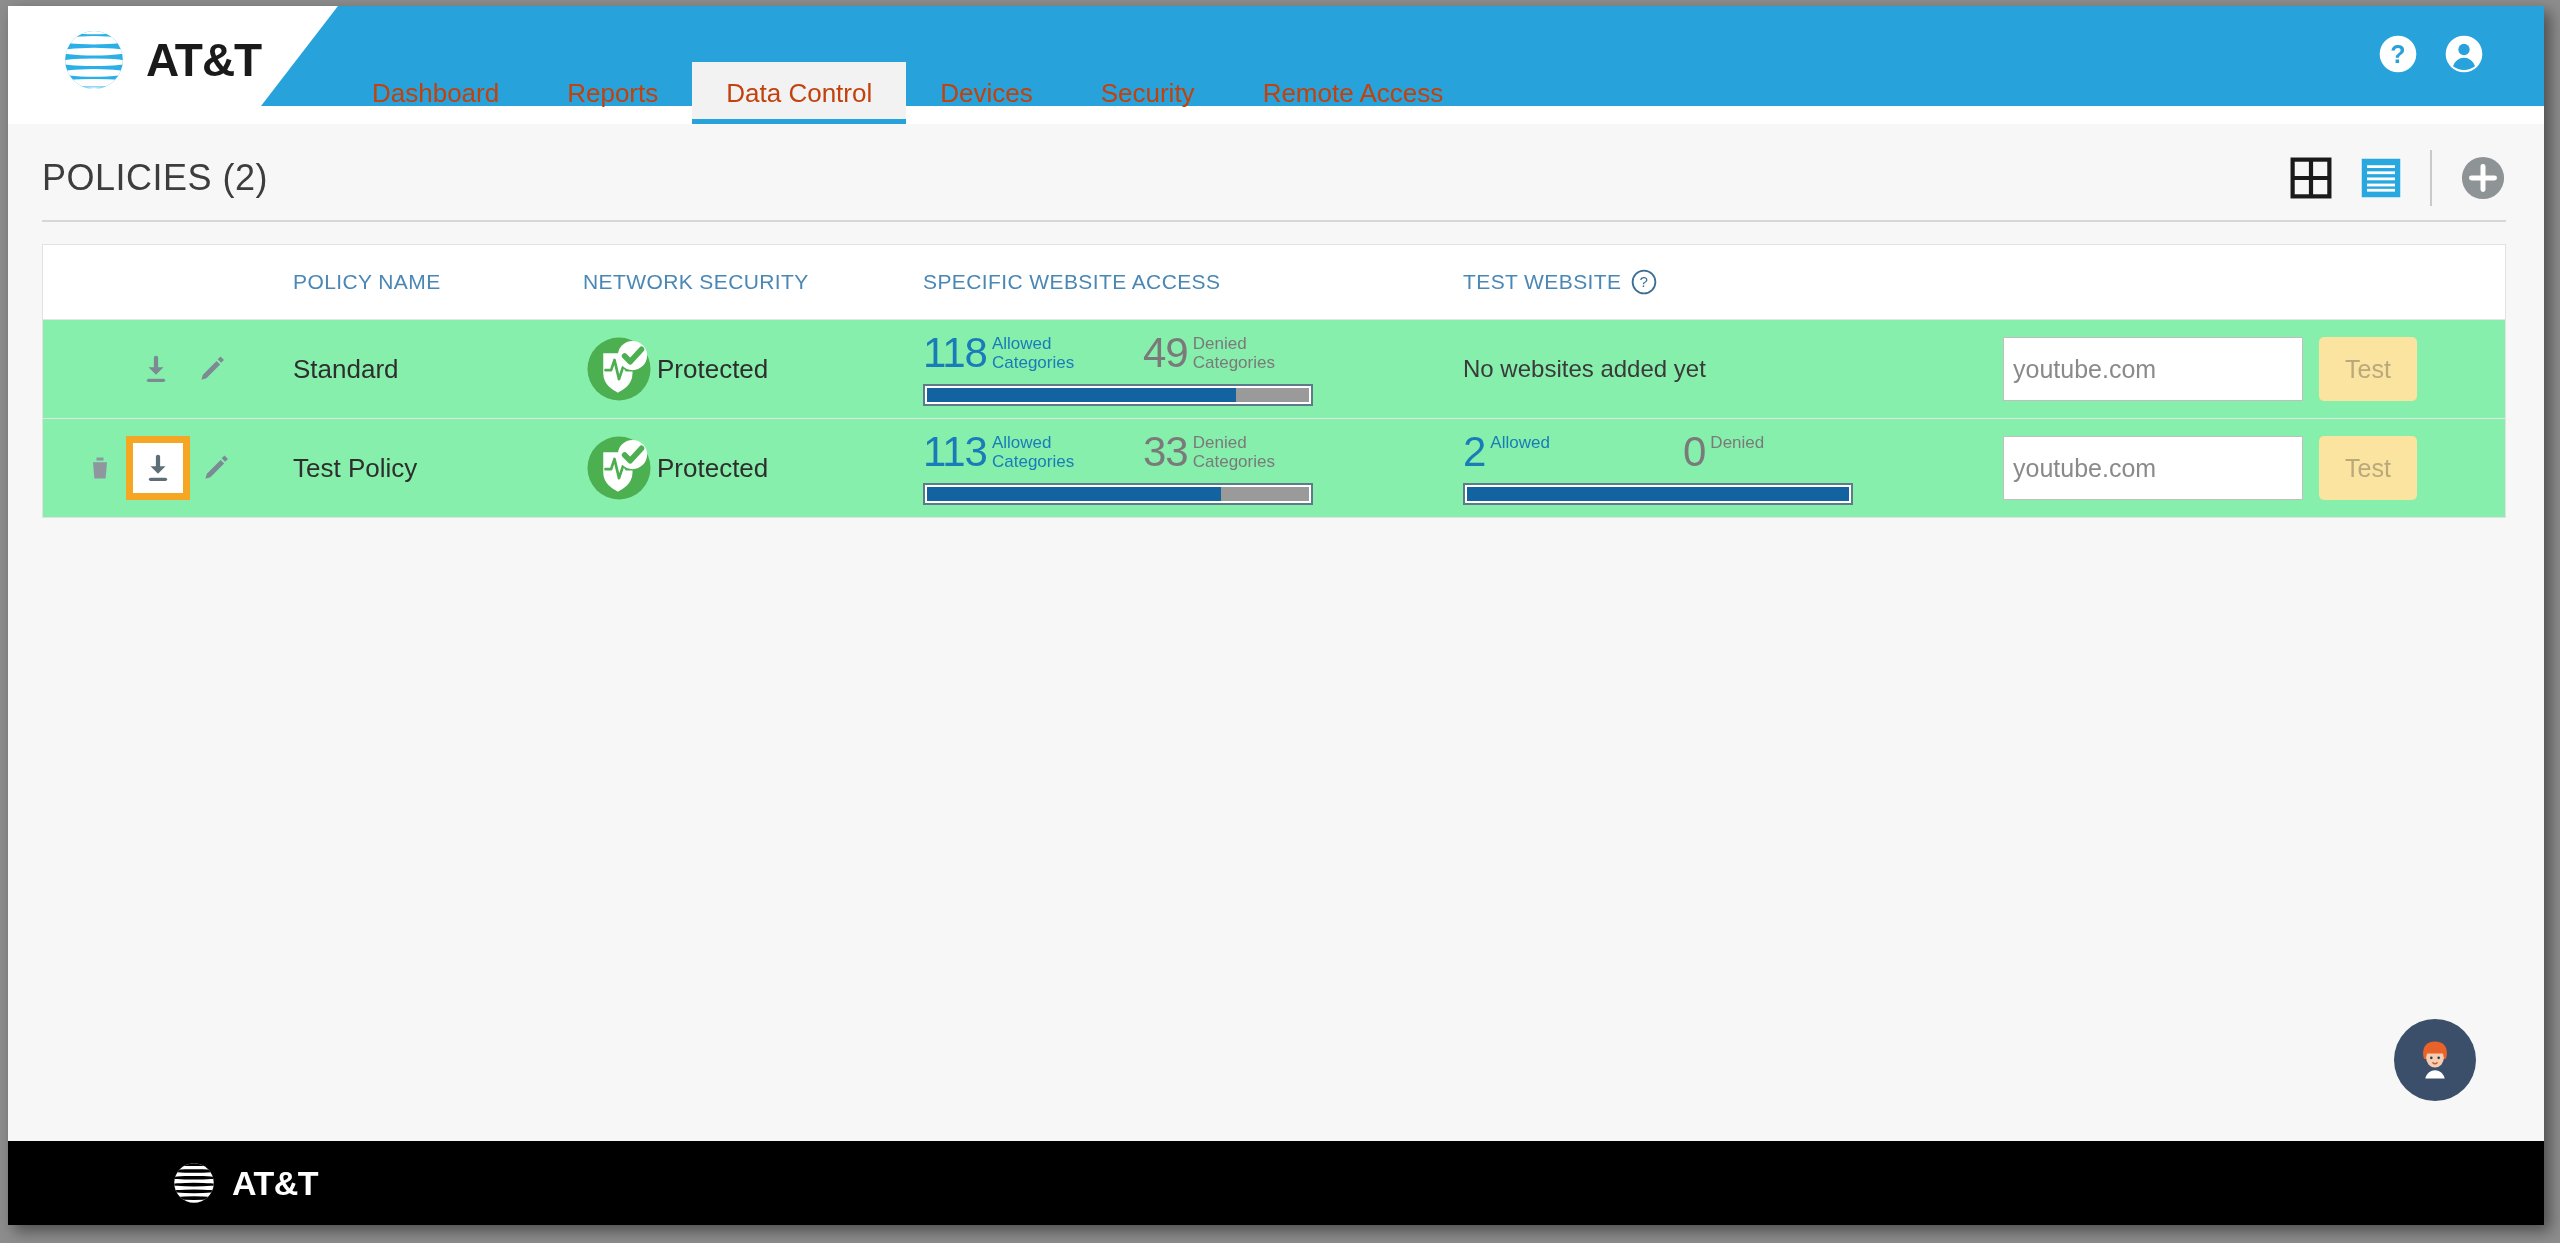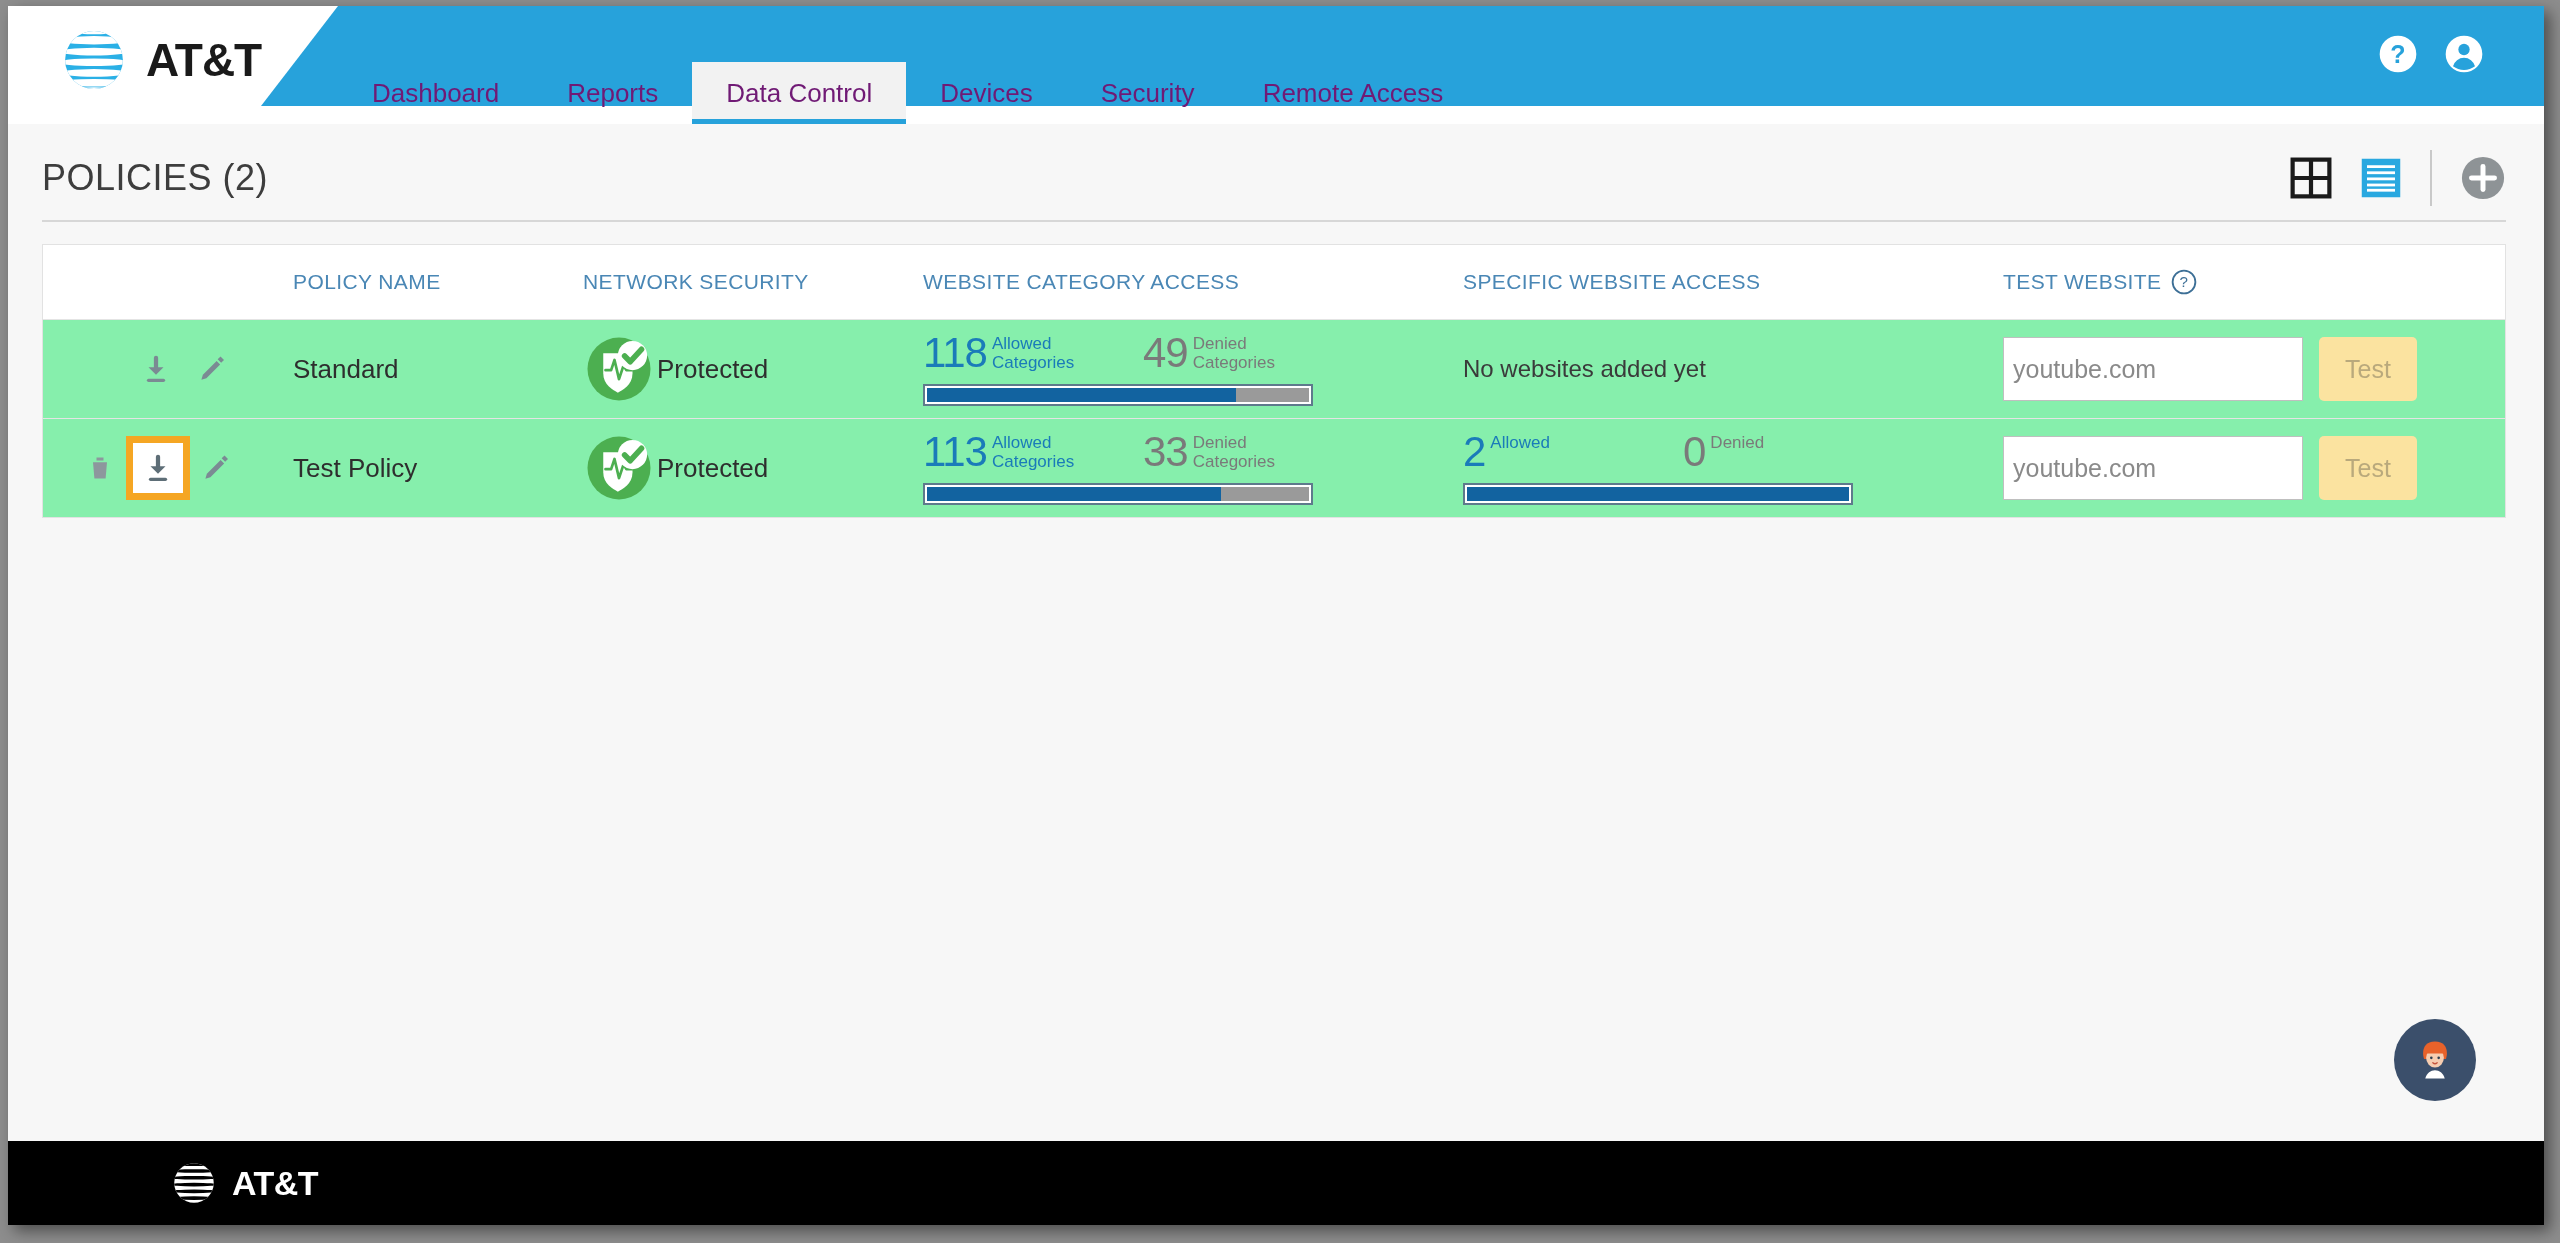--- a/index.html
+++ b/index.html
@@ -84,21 +84,21 @@
     padding-left: 330px;
     box-sizing: border-box;
     background: transparent;
     z-index: 5;
   }
   .nav-item {
     display: flex;
     align-items: center;
     padding: 0 34px;
     font-size: 26px;
-    color: #701a75;
+    color: #c2410c;
     cursor: pointer;
     position: relative;
     white-space: nowrap;
   }
   .nav-item.active {
     background: #f2f2f2;
   }
   .nav-item.active::after {
     content: "";
     position: absolute;
@@ -425,21 +425,20 @@
       </div>
     </div>
     <div class="head-rule"></div>
 
     <div class="table">
 
       <div class="trow thead">
         <div class="cell c-actions"></div>
         <div class="cell c-name">POLICY NAME</div>
         <div class="cell c-net">NETWORK SECURITY</div>
-        <div class="cell c-cat">WEBSITE CATEGORY ACCESS</div>
         <div class="cell c-site">SPECIFIC WEBSITE ACCESS</div>
         <div class="cell c-test">
           <span>TEST WEBSITE</span>
           <svg width="26" height="26" viewBox="0 0 24 24">
             <circle cx="12" cy="12" r="10.5" fill="none" stroke="#3d6f96" stroke-width="1.7"></circle>
             <text x="12" y="17" text-anchor="middle" font-size="14" font-family="Liberation Sans, sans-serif" fill="#3d6f96">?</text>
           </svg>
         </div>
       </div>
 

